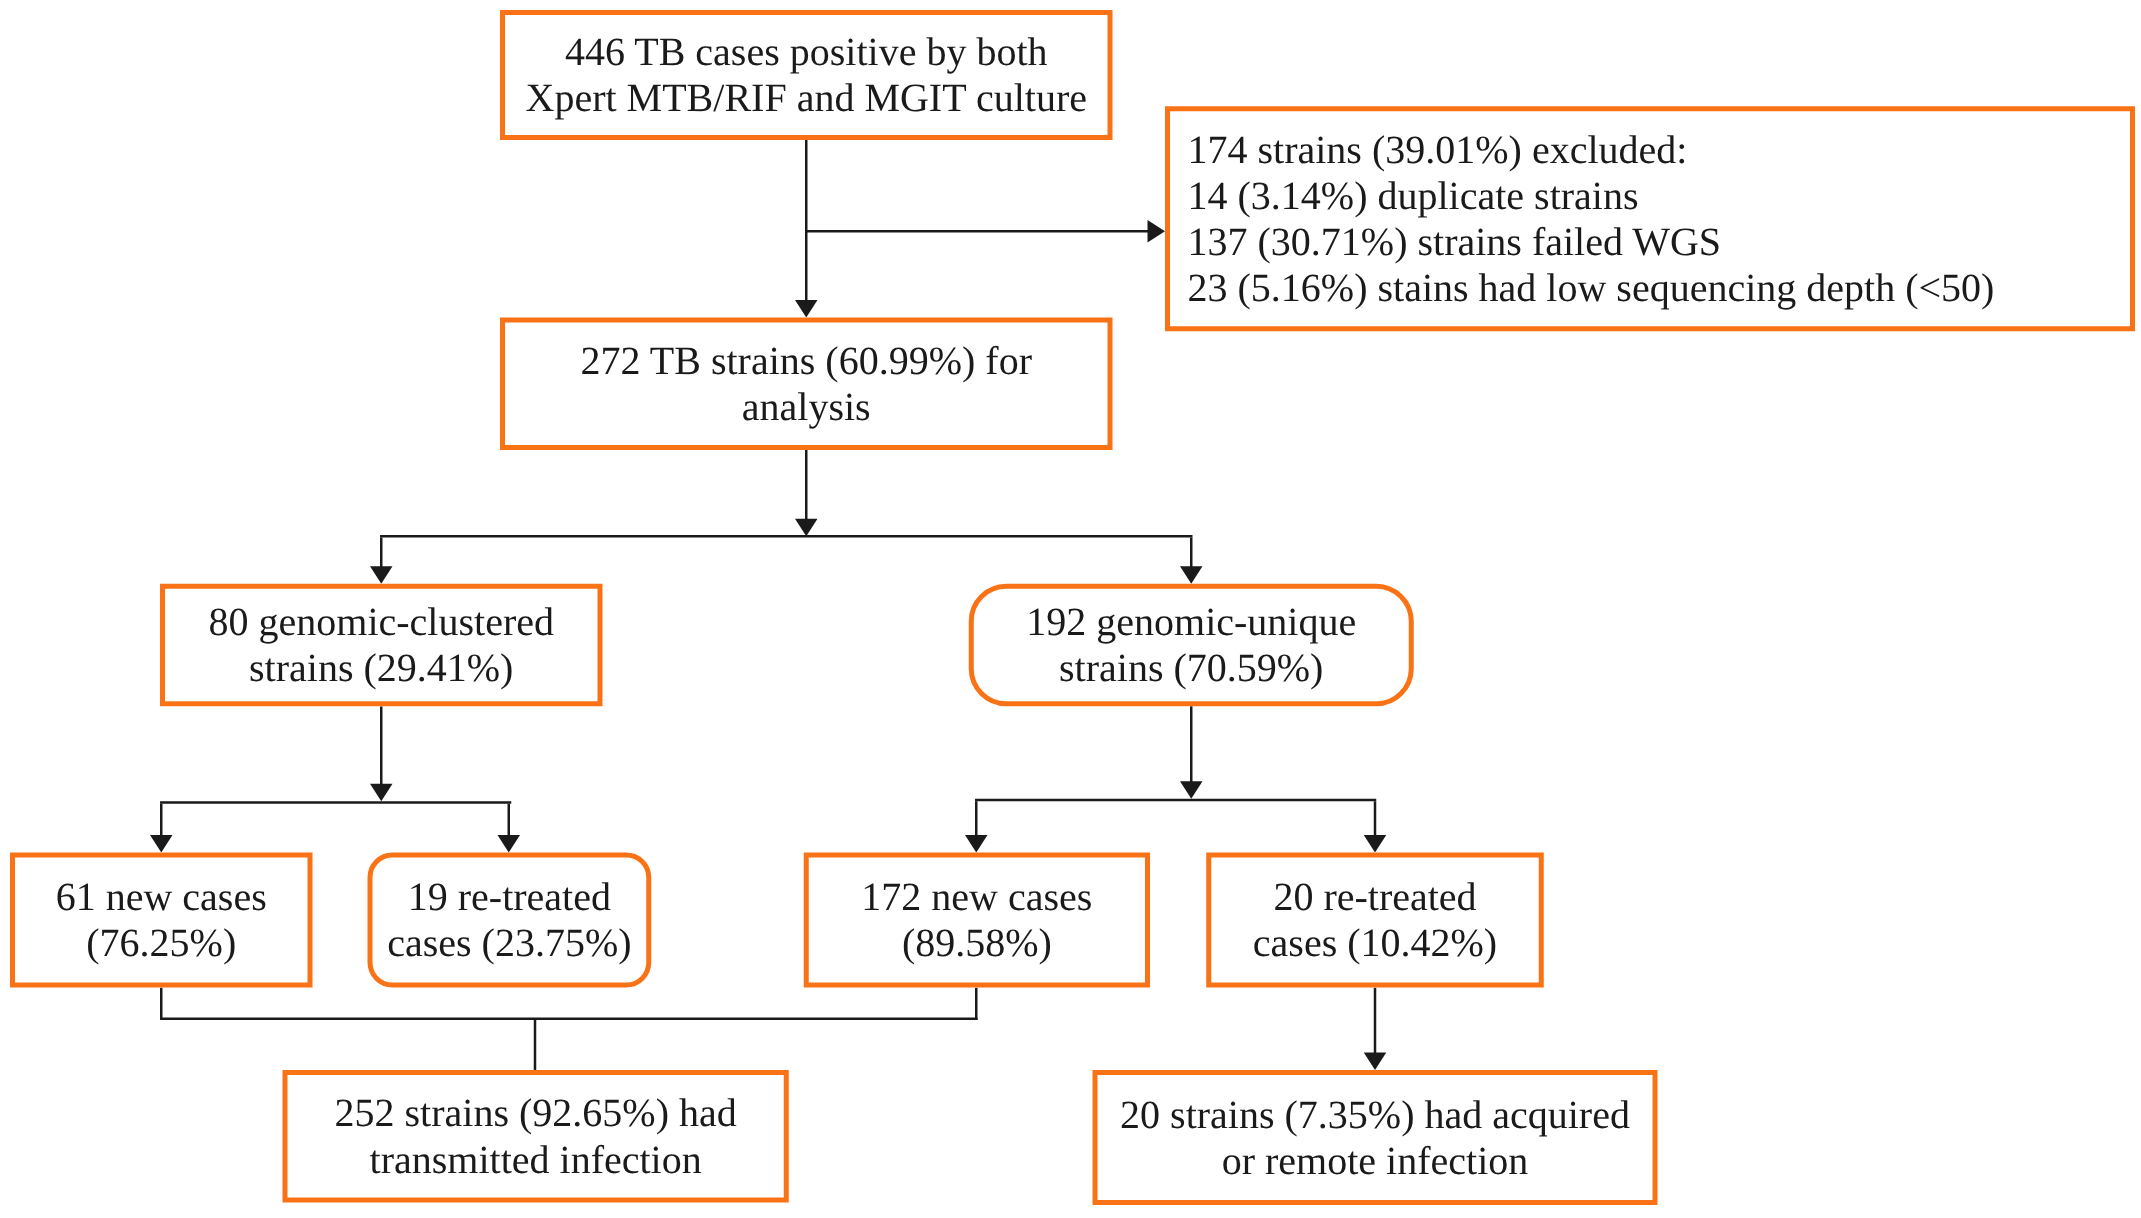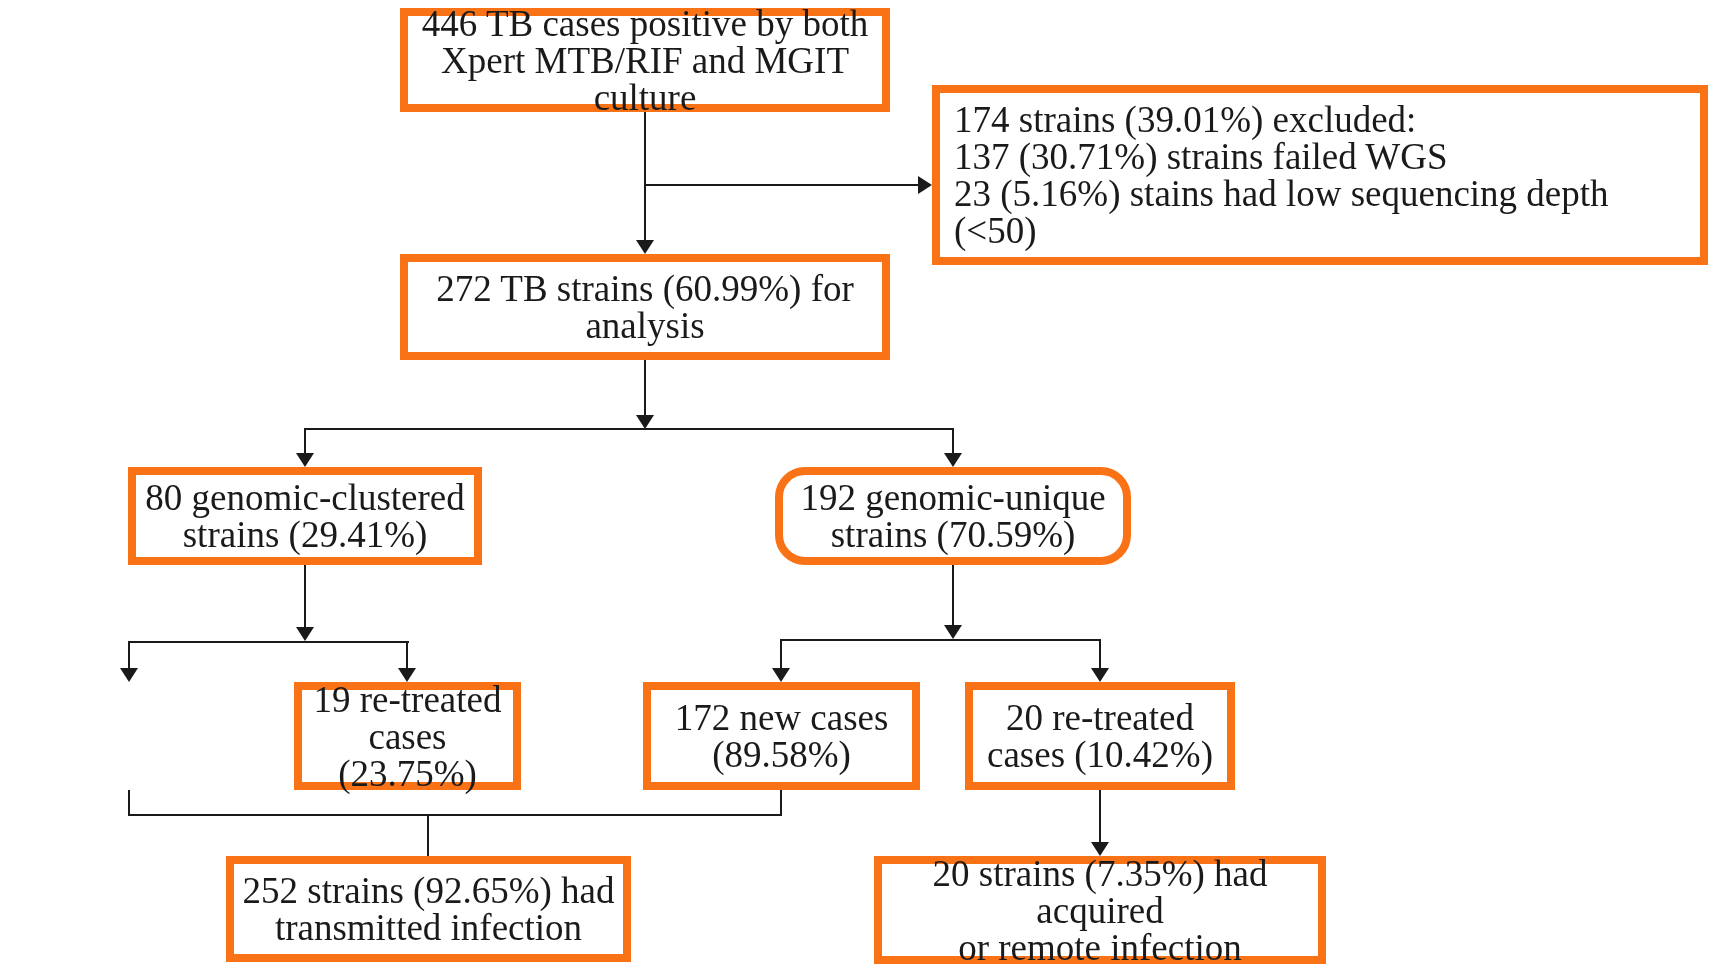--- a/index.html
+++ b/index.html
@@ -6,24 +6,24 @@
   #canvas{
     position:relative;
     width:1713px;height:974px;
     background:#ffffff;
     font-family:"Liberation Serif","DejaVu Serif",serif;
     color:#1a1a1a;
     overflow:hidden;
   }
   .box{
     position:absolute;
-    border:8px solid #f97316;
+    border:4px solid #f97316;
     background:#ffffff;
     box-sizing:border-box;
-    font-size:37px;
+    font-size:32px;
     line-height:37px;
     z-index:2;
   }
   .center{
     display:flex;flex-direction:column;
     justify-content:center;align-items:center;
     text-align:center;
   }
   .leftalign{
     display:flex;flex-direction:column;
@@ -47,21 +47,21 @@
     border-bottom:9px solid transparent;
     border-left:14px solid #1a1a1a;
   }
   
   #b1 {left:400px;top:8px;  width:490px;height:104px;}
   #b2 {left:932px;top:85px; width:776px;height:180px;}
   #b3 {left:400px;top:254px;width:490px;height:106px;}
   #b4 {left:128px;top:467px;width:354px;height:98px;}
   #b5 {left:775px;top:467px;width:356px;height:98px;border-radius:30px;}
   #b6 {left:8px;  top:682px;width:242px;height:108px;}
-  #b7 {left:294px;top:682px;width:227px;height:108px;}
+  #b7 {left:294px;top:682px;width:227px;height:108px;border-radius:20px;}
   #b8 {left:643px;top:682px;width:277px;height:108px;}
   #b9 {left:965px;top:682px;width:270px;height:108px;}
   #b10{left:226px;top:856px;width:405px;height:106px;}
   #b11{left:874px;top:856px;width:452px;height:108px;align-items:center;}
   
   #l1 {left:644px;top:112px;height:131px;}
   #a1 {left:636px;top:240px;}
   #l2 {left:645px;top:184px;width:275px;}
   #a2 {left:918px;top:176px;}
   #l3 {left:644px;top:360px;height:56px;}
@@ -135,39 +135,44 @@
   <div class="vline" id="l12"></div>
   <div class="ah-down" id="a12"></div>
 
   <div class="box center" id="b1">
     <span>446 TB cases positive by both</span>
     <span>Xpert MTB/RIF and MGIT culture</span>
   </div>
 
   <div class="box leftalign" id="b2">
     <span>174 strains (39.01%) excluded:</span>
+    <span>14 (3.14%) duplicate strains</span>
     <span>137 (30.71%) strains failed WGS</span>
     <span>23 (5.16%) stains had low sequencing depth (&lt;50)</span>
   </div>
 
   <div class="box center" id="b3">
     <span>272 TB strains (60.99%) for</span>
     <span>analysis</span>
   </div>
 
   <div class="box center" id="b4">
     <span>80 genomic-clustered</span>
     <span>strains (29.41%)</span>
   </div>
 
   <div class="box center" id="b5">
     <span>192 genomic-unique</span>
     <span>strains (70.59%)</span>
   </div>
 
+  <div class="box center" id="b6">
+    <span>61 new cases</span>
+    <span>(76.25%)</span>
+  </div>
 
   <div class="box center" id="b7">
     <span>19 re-treated</span>
     <span>cases (23.75%)</span>
   </div>
 
   <div class="box center" id="b8">
     <span>172 new cases</span>
     <span>(89.58%)</span>
   </div>

